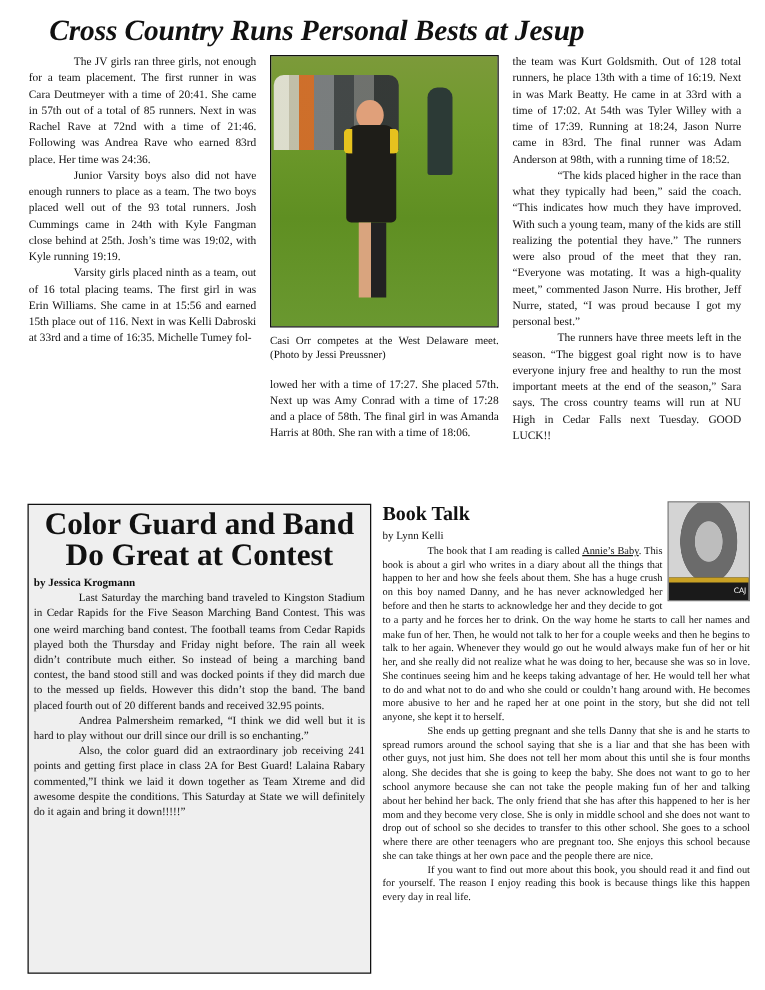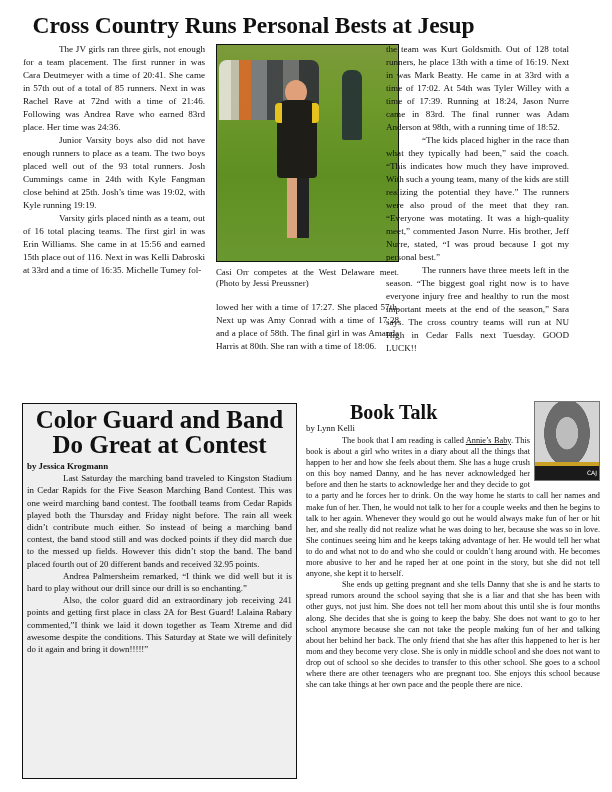--- a/index.html
+++ b/index.html
@@ -1,44 +1,44 @@
 <!DOCTYPE html>
 <html><head>
 <meta charset="utf-8">
 <style>
   * { box-sizing: border-box; margin: 0; padding: 0; }
   html, body { width: 612px; height: 792px; background: #ffffff; overflow: hidden; }
   body { position: relative; font-family: "DejaVu Serif", "Liberation Serif", serif; color: #111; }
   .title { position: absolute; top: 12px; left: 0; width: 507px; text-align: center;
-           font-family: "Liberation Serif", serif; font-weight: bold; font-size: 23.5px; letter-spacing: -0.1px; }
+           font-family: "Liberation Serif", serif; font-weight: bold; font-size: 23.5px; letter-spacing: -0.1px; font-style: italic; }
   .col { position: absolute; font-size: 9.1px; line-height: 13.0px; text-align: justify; font-family: "Liberation Serif", serif; }
   .col p { text-indent: 36px; }
   .col p.noind { text-indent: 0; }
   .byline { font-weight: bold; text-indent: 0 !important; }
   #c1 { left: 23px; top: 43px; width: 182px; }
   #c2top { left: 216px; top: 44px; width: 183px; }
   #c2 { left: 216px; top: 301px; width: 183px; }
-  #c3 { left: 386px; top: 43px; width: 183px; }
+  #c3 { left: 410px; top: 43px; width: 183px; }
   .photo { width: 183px; height: 218px; border: 1px solid #111; position: relative; overflow: hidden;
            background: linear-gradient(180deg, #7c9a3a 0%, #6f9a2c 25%, #5f8f22 60%, #6a9830 100%); }
   .crowd { position: absolute; top: 15px; left: 2px; width: 100px; height: 60px;
            background: linear-gradient(90deg, #e9e5df 0 12%, #c9c2b5 12% 20%, #d86a2a 20% 32%, #7a7a86 32% 48%, #3e3f4a 48% 64%, #6e6d74 64% 80%, #2e2f38 80% 100%);
            border-radius: 8px 8px 0 0; opacity: .9; }
   .walker { position: absolute; top: 25px; left: 125px; width: 20px; height: 70px; background: #2c3a36; border-radius: 8px 8px 2px 2px; }
   .runner-body { position: absolute; top: 55px; left: 60px; width: 40px; height: 78px; background: #1e1d18; border-radius: 10px 10px 4px 4px; }
   .runner-straps { position: absolute; top: 58px; left: 58px; width: 44px; height: 20px; border-left: 7px solid #e6c21e; border-right: 7px solid #e6c21e; border-radius: 4px; }
   .runner-head { position: absolute; top: 35px; left: 68px; width: 22px; height: 24px; background: #e0a07a; border-radius: 50%; }
   .runner-legs { position: absolute; top: 133px; left: 70px; width: 22px; height: 60px; background: linear-gradient(90deg, #d9a47e 0 45%, #222 45% 100%); }
   .caption { font-size: 8.8px; line-height: 11px; margin-top: 5px; text-align: justify; font-family: "Liberation Serif", serif; }
   #box { position: absolute; left: 22px; top: 403px; width: 275px; height: 376px; border: 1.2px solid #111; background: #efefef; padding: 2px 4px; }
   .boxtitle { font-family: "Liberation Serif", serif; font-weight: bold; font-size: 25px; line-height: 25px; text-align: center; margin-top: 1px; }
   .boxtext { font-size: 8.9px; line-height: 12.2px; text-align: justify; font-family: "Liberation Serif", serif; margin-top: 3px; }
   .boxtext p { text-indent: 36px; }
   #book { position: absolute; left: 306px; top: 402px; width: 294px; }
-  .booktitle { font-family: "Liberation Serif", serif; font-weight: bold; font-size: 20px; line-height: 20px; margin-left: 44px; }
+  .booktitle { font-family: "Liberation Serif", serif; font-weight: bold; font-size: 16px; line-height: 20px; }
   .bookby { font-size: 8.8px; line-height: 13px; font-family: "Liberation Serif", serif; }
   .booktext { font-size: 8.3px; line-height: 11.1px; text-align: justify; font-family: "Liberation Serif", serif; }
   .booktext p { text-indent: 36px; }
   .portrait { float: right; width: 66px; height: 80px; margin: -34px 0 2px 4px; border: 1px solid #777; position: relative; overflow: hidden;
               background: radial-gradient(ellipse at 50% 40%, #bdbdbd 0 24%, #6b6b6b 25% 50%, #d4d4d4 51% 100%); }
   .portrait .gown { position: absolute; bottom: 0; left: 0; width: 100%; height: 18px; background: #1a1a1a; border-top: 4px solid #c9a124; }
   .portrait .tag { position: absolute; right: 2px; bottom: 2px; font-size: 6px; color: #fff; font-family: "DejaVu Sans", sans-serif; }
   u { text-decoration: underline; }
 </style>
 </head>
@@ -90,14 +90,15 @@
 <div id="book">
   <div class="booktitle">Book Talk</div>
   <div class="bookby">by Lynn Kelli</div>
   <div class="booktext">
     <div class="portrait" title="Portrait of the author">
       <div class="gown"></div>
       <span class="tag">CAJ</span>
     </div>
     <p><span>The book that I am reading is called </span><u>Annie’s Baby</u><span>. This book is about a girl who writes in a diary about all the things that happen to her and how she feels about them. She has a huge crush on this boy named Danny, and he has never acknowledged her before and then he starts to acknowledge her and they decide to got to a party and he forces her to drink. On the way home he starts to call her names and make fun of her. Then, he would not talk to her for a couple weeks and then he begins to talk to her again. Whenever they would go out he would always make fun of her or hit her, and she really did not realize what he was doing to her, because she was so in love. She continues seeing him and he keeps taking advantage of her. He would tell her what to do and what not to do and who she could or couldn’t hang around with. He becomes more abusive to her and he raped her at one point in the story, but she did not tell anyone, she kept it to herself.</span></p>
     <p>She ends up getting pregnant and she tells Danny that she is and he starts to spread rumors around the school saying that she is a liar and that she has been with other guys, not just him. She does not tell her mom about this until she is four months along. She decides that she is going to keep the baby. She does not want to go to her school anymore because she can not take the people making fun of her and talking about her behind her back. The only friend that she has after this happened to her is her mom and they become very close. She is only in middle school and she does not want to drop out of school so she decides to transfer to this other school. She goes to a school where there are other teenagers who are pregnant too. She enjoys this school because she can take things at her own pace and the people there are nice.</p>
+    <p>If you want to find out more about this book, you should read it and find out for yourself. The reason I enjoy reading this book is because things like this happen every day in real life.</p>
   </div>
 </div>
 
 </body></html>

